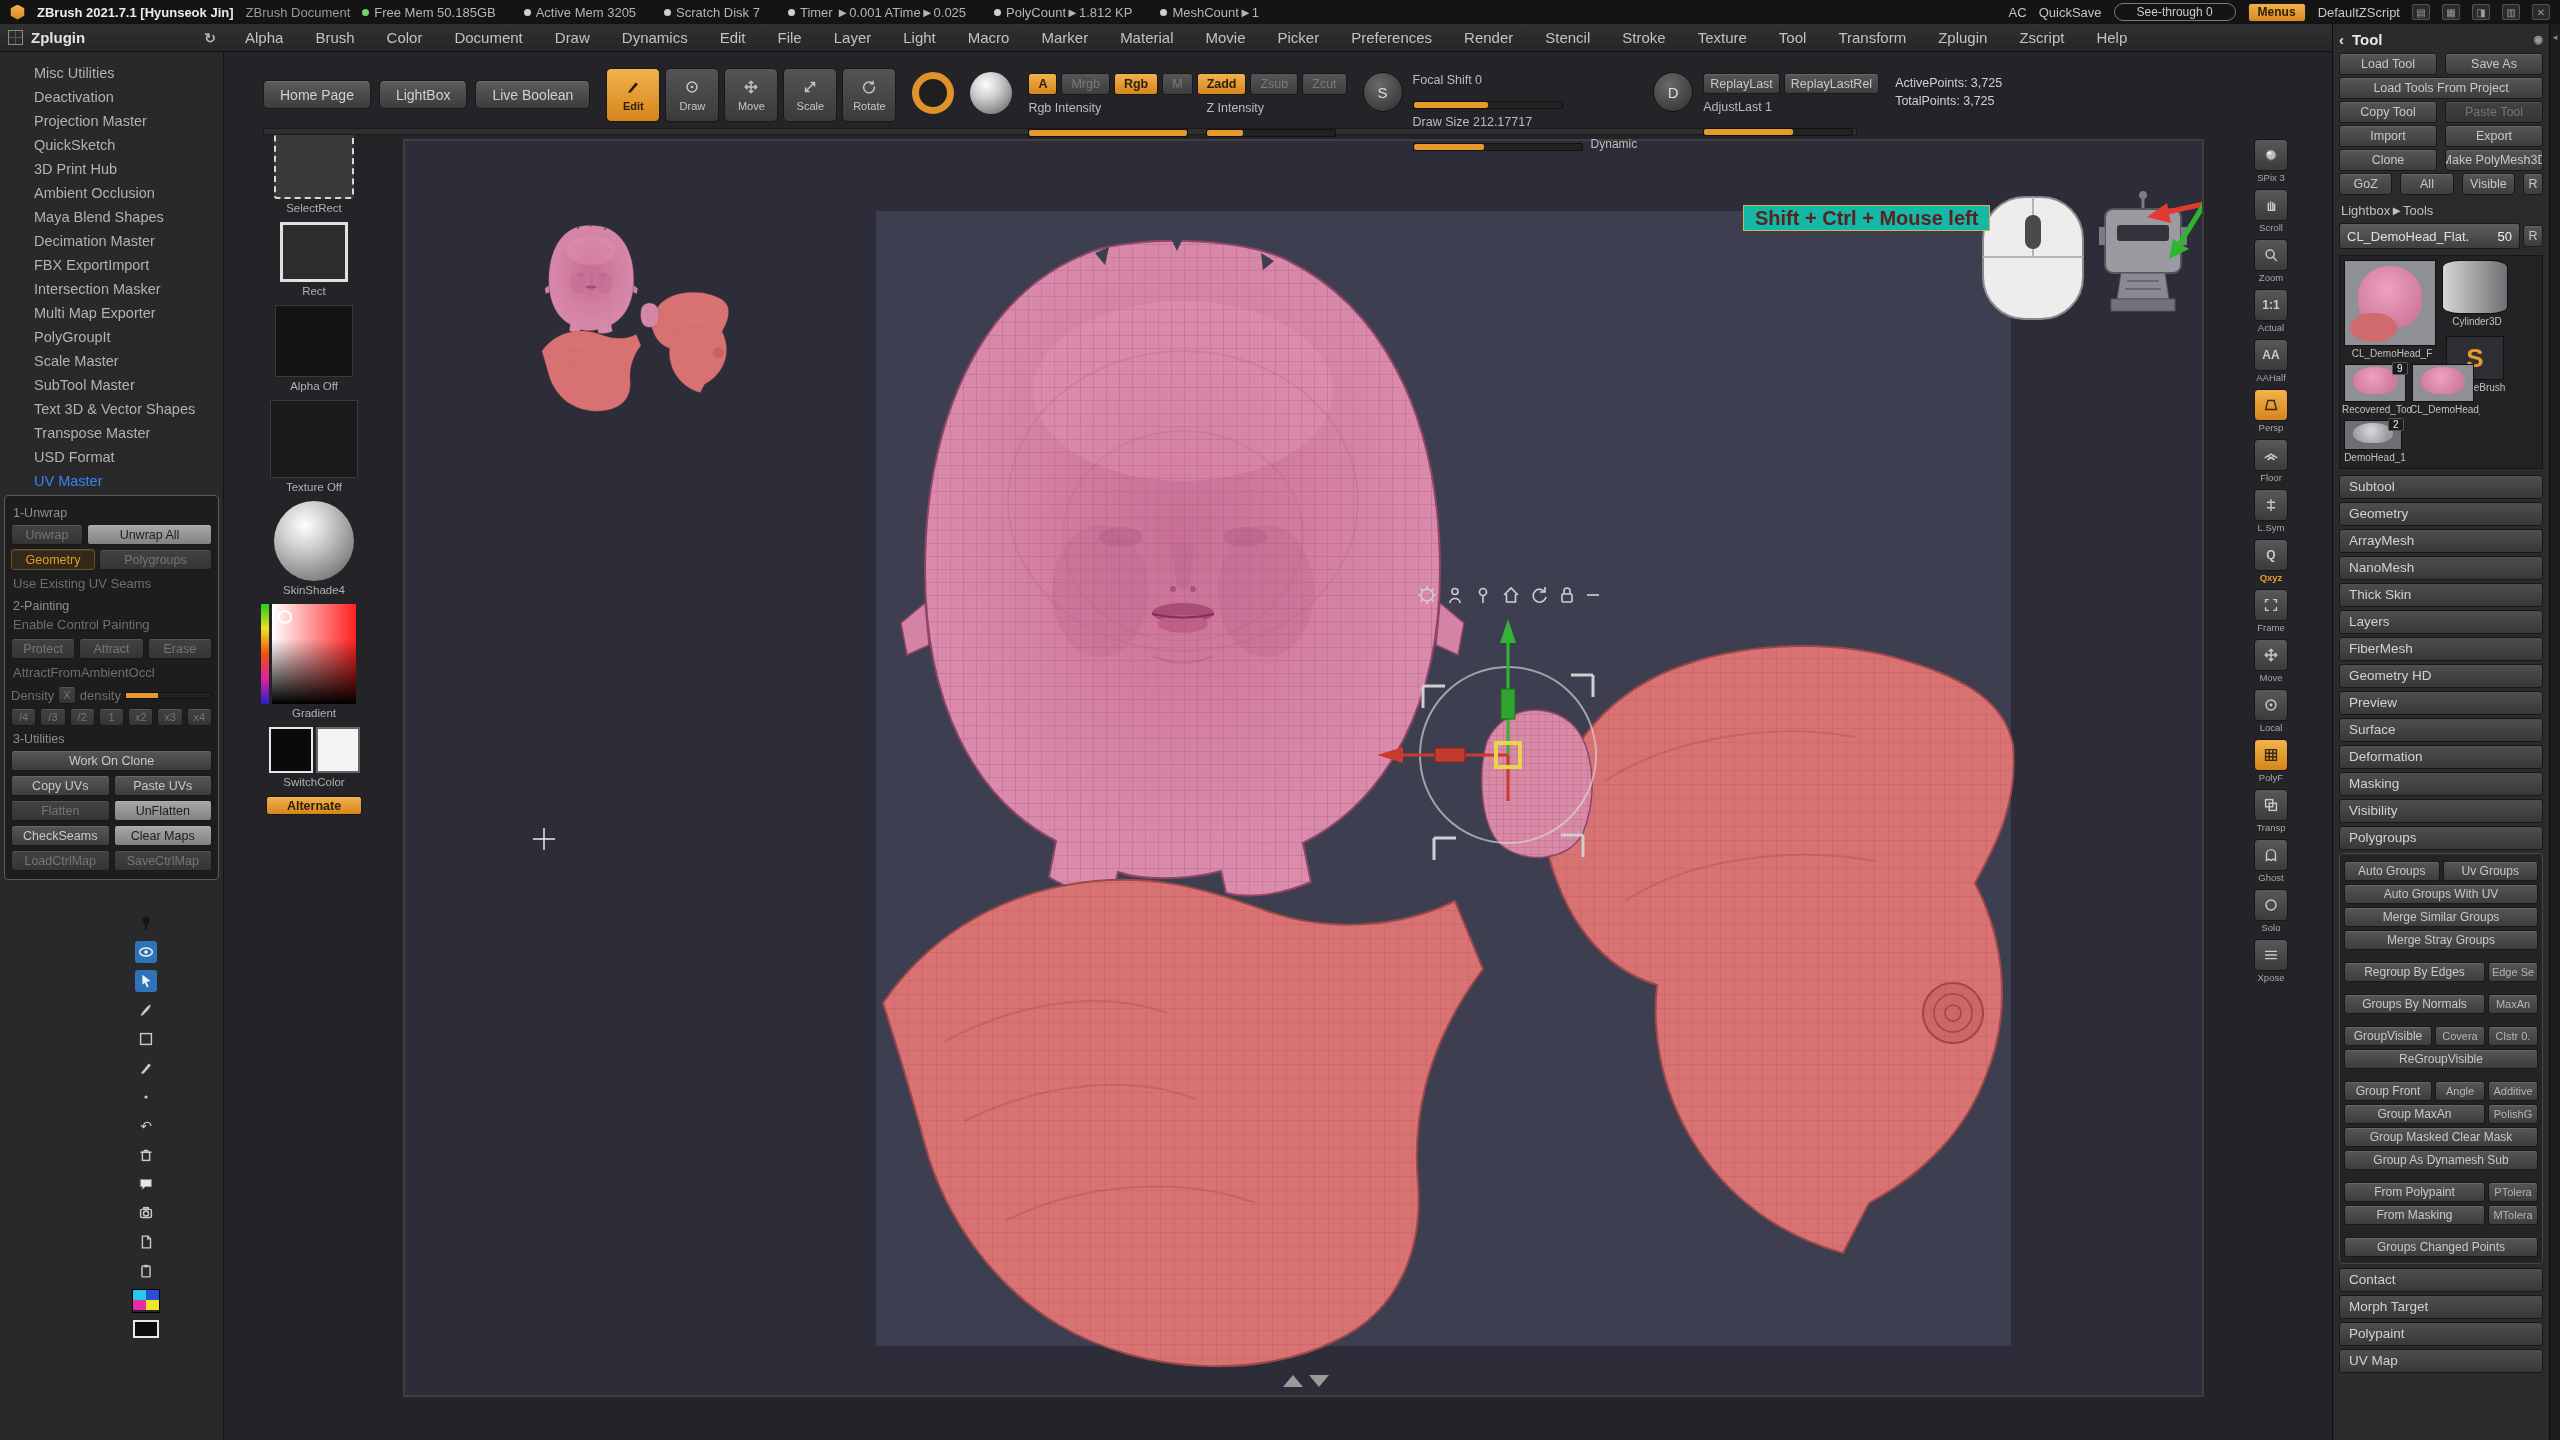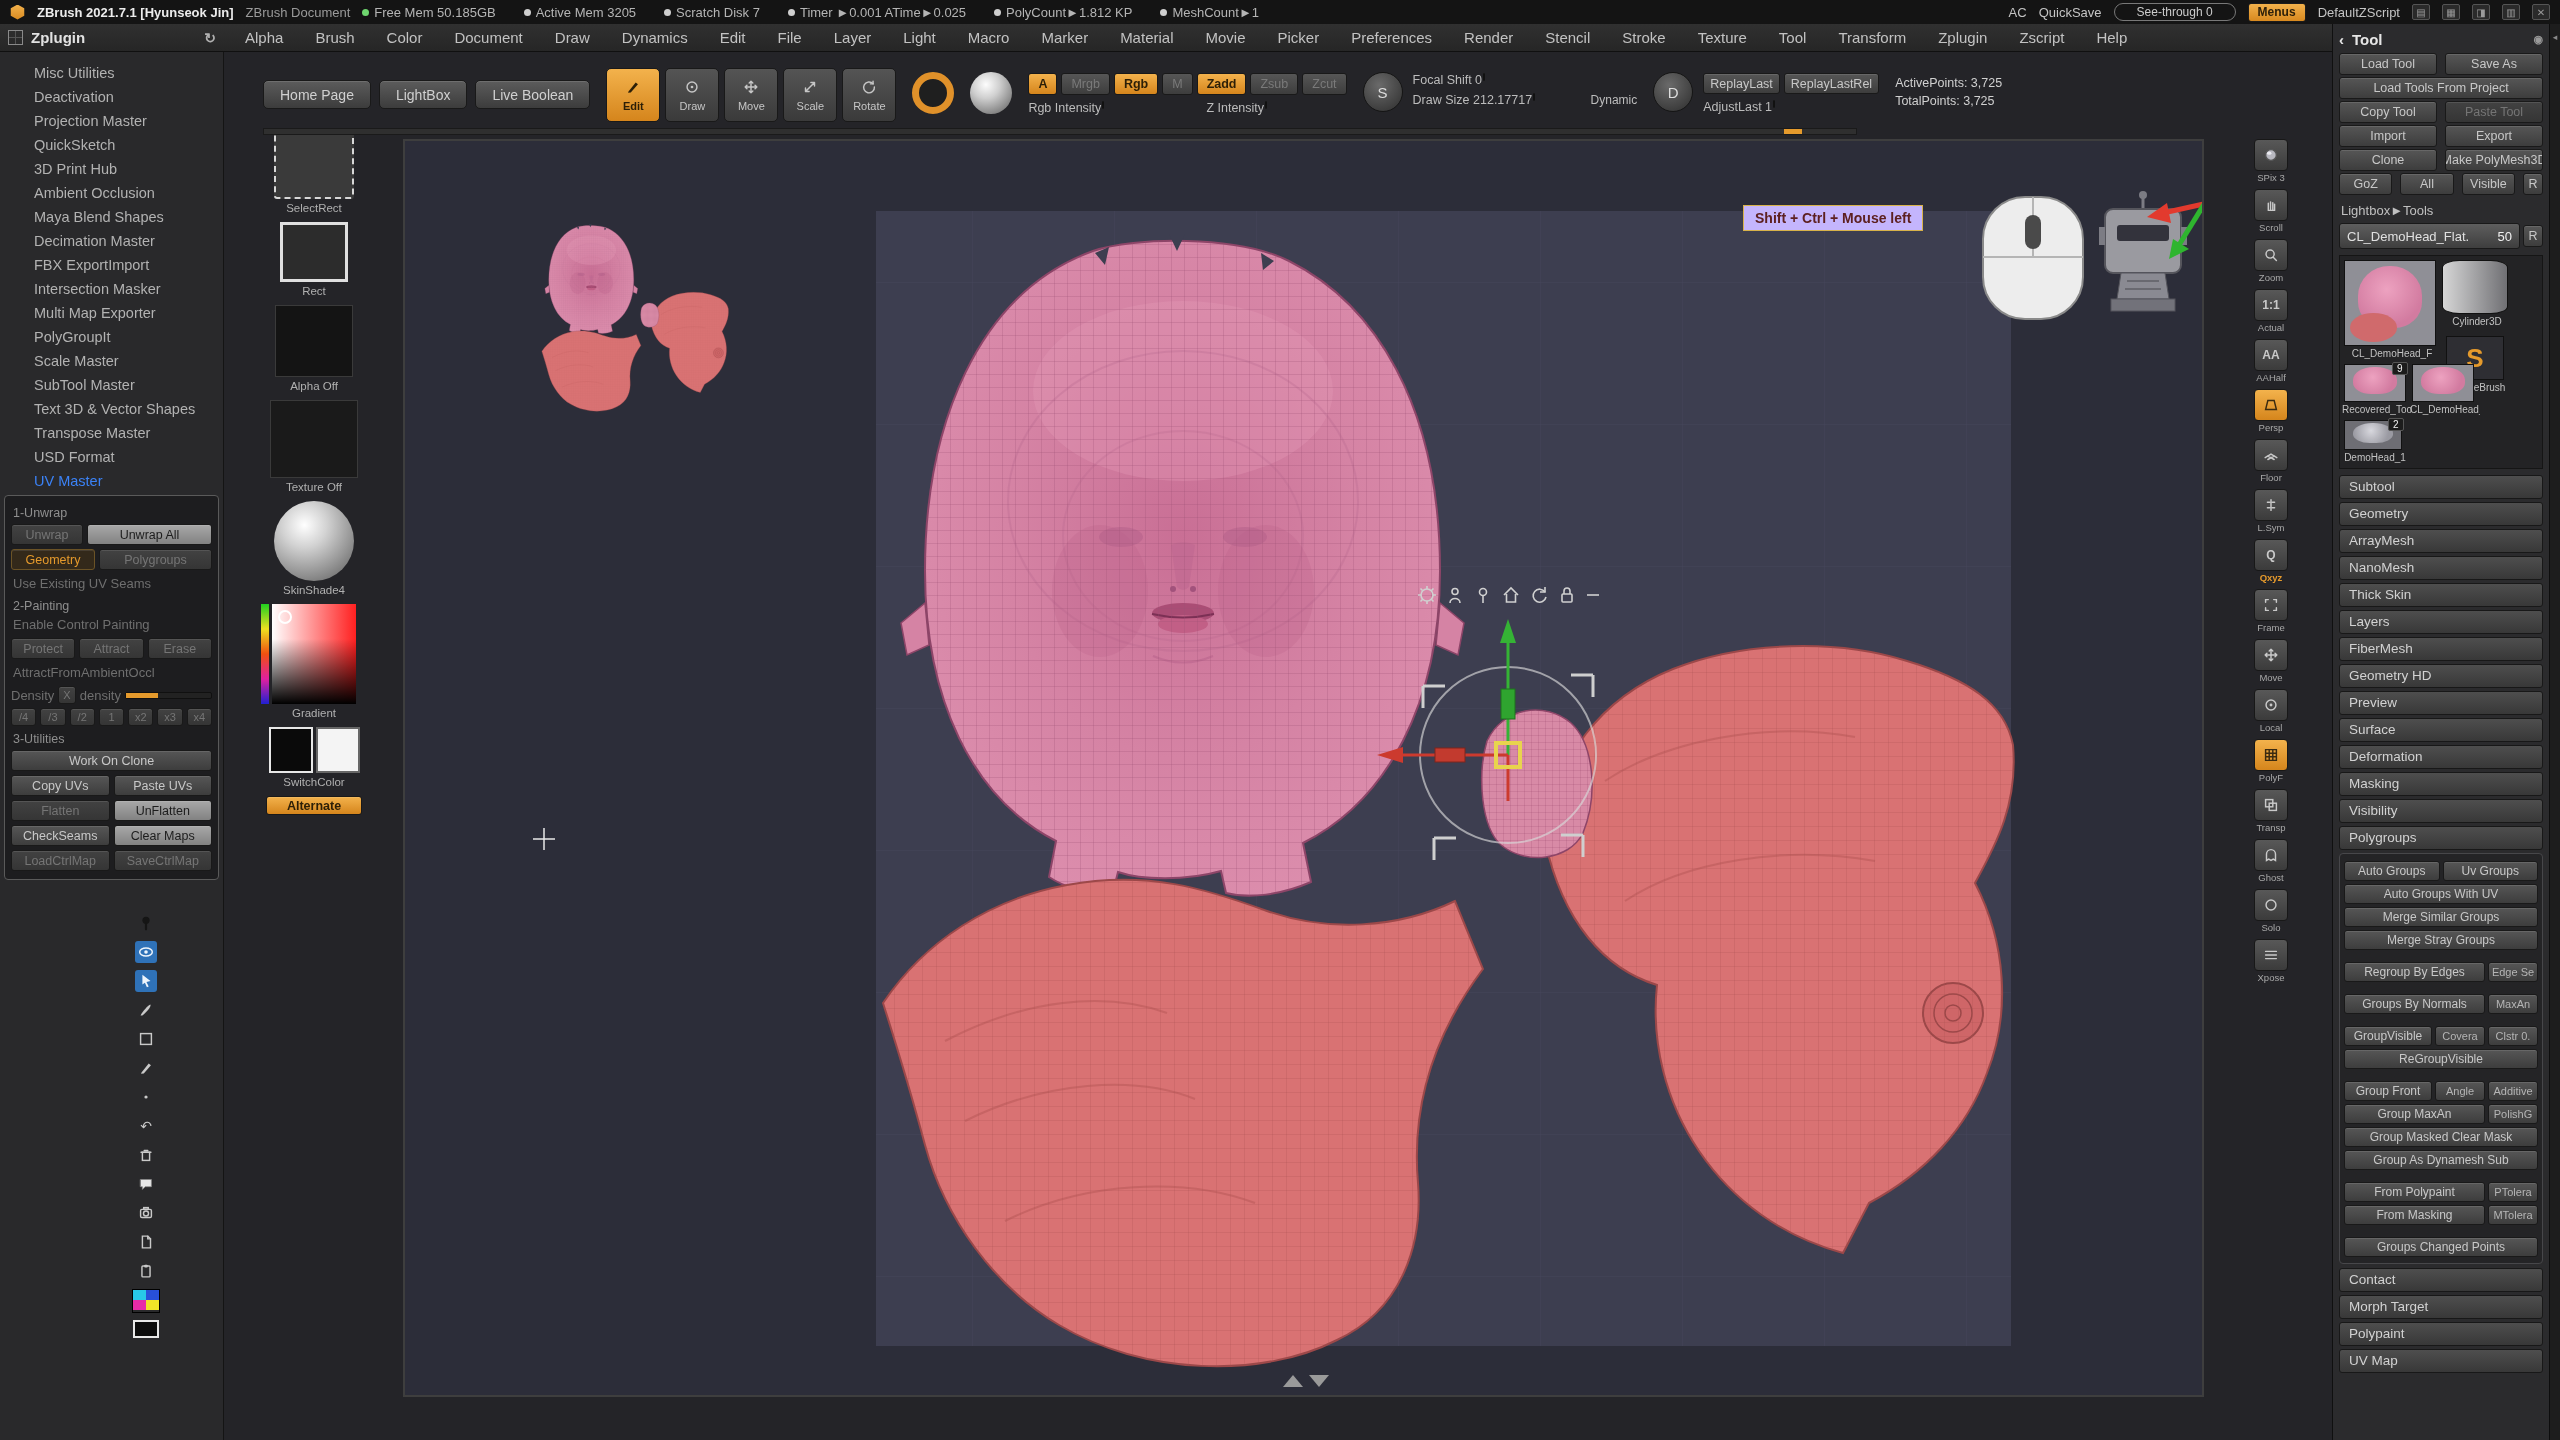--- a/index.html
+++ b/index.html
@@ -99,39 +99,39 @@
   .brush-ring{width:42px;height:42px;border-radius:50%;border:7px solid #e0912a;background:#1f1f1f;
     box-sizing:border-box;margin-top:8px;}
   .matball-sm{width:42px;height:42px;border-radius:50%;margin-top:8px;
     background:radial-gradient(circle at 38% 30%,#fdfdfd,#cfcfcf 35%,#8f8f8f 70%,#5a5a5a);}
   .paint-cluster{display:flex;flex-direction:column;gap:6px;margin-top:9px;}
   .paint-row{display:flex;gap:4px;align-items:center;}
   .chip{height:20px;padding:0 9px;font-size:12.5px;border-radius:3px;background:linear-gradient(#565656,#3d3d3d);
     border:1px solid #191919;display:flex;align-items:center;color:#c6c6c6;}
   .chip.accent{background:linear-gradient(#f3b24c,#d5851c);color:#2c1f07;font-weight:bold;}
   .chip.dim{color:#7a7a7a;}
-  .sl-block{display:flex;flex-direction:row;gap:1px;}
+  .sl-block{display:flex;flex-direction:column;gap:14px;}
   .sl-top{font-size:12.5px;color:#bcbcbc;white-space:nowrap;}
   .slider{position:relative;height:6px;background:#222;border:1px solid #111;border-radius:2px;}
   .slider .fill{position:absolute;left:0;top:0;bottom:0;background:#e59a2c;border-radius:2px;}
   .round-icon{width:38px;height:38px;border-radius:50%;background:radial-gradient(circle at 40% 32%,#6a6a6a,#2d2d2d);
     border:1px solid #151515;font-size:15px;color:#ddd;margin-top:8px;}
   .stroke-col{display:flex;flex-direction:column;gap:6px;margin-top:9px;}
   .points{display:flex;flex-direction:column;font-size:12.5px;color:#d0d0d0;gap:4px;margin-top:12px;white-space:nowrap;}
   .dynamic-tag{font-size:12px;color:#bdbdbd;margin-left:8px;}
   .progress-strip{position:absolute;left:263px;top:128px;width:1592px;height:5px;background:#2f2f2f;
     border:1px solid #1a1a1a;z-index:11;}
   .progress-strip .tick{position:absolute;left:1520px;top:0;width:18px;height:100%;background:#e59a2c;}
 
   
   .canvas-wrap{position:absolute;left:403px;top:139px;width:1801px;height:1258px;background:#2c2d39;
     border:2px solid #3e3e3e;box-sizing:border-box;z-index:5;}
   .canvas-wrap svg{position:absolute;left:0;top:0;}
-  .tooltip{position:absolute;left:1338px;top:64px;height:24px;padding:0 11px;background:#c4b5fd;
-    border:1px solid #d8b24a;color:#5d2020;font-weight:bold;font-size:14px;line-height:24px;z-index:6;white-space:nowrap;}
+  .tooltip{position:absolute;left:1338px;top:64px;height:24px;padding:0 11px;background:#14b8a6;
+    border:1px solid #d8b24a;color:#5d2020;font-weight:bold;font-size:20px;line-height:24px;z-index:6;white-space:nowrap;}
 
   
   .right-strip{position:absolute;left:2250px;top:139px;width:42px;display:flex;flex-direction:column;
     align-items:center;gap:6px;z-index:10;}
   .rs-item{display:flex;flex-direction:column;align-items:center;gap:1px;}
   .rs-icon{width:32px;height:30px;border-radius:4px;background:linear-gradient(#585858,#3b3b3b);
     border:1px solid #181818;color:#c9c9c9;display:flex;align-items:center;justify-content:center;}
   .rs-icon.on{background:linear-gradient(#f3b24c,#d5851c);color:#3a2a10;}
   .rs-label{font-size:9.5px;color:#a8a8a8;}
   .rs-label.accent{color:#e59a2c;font-weight:bold;}

